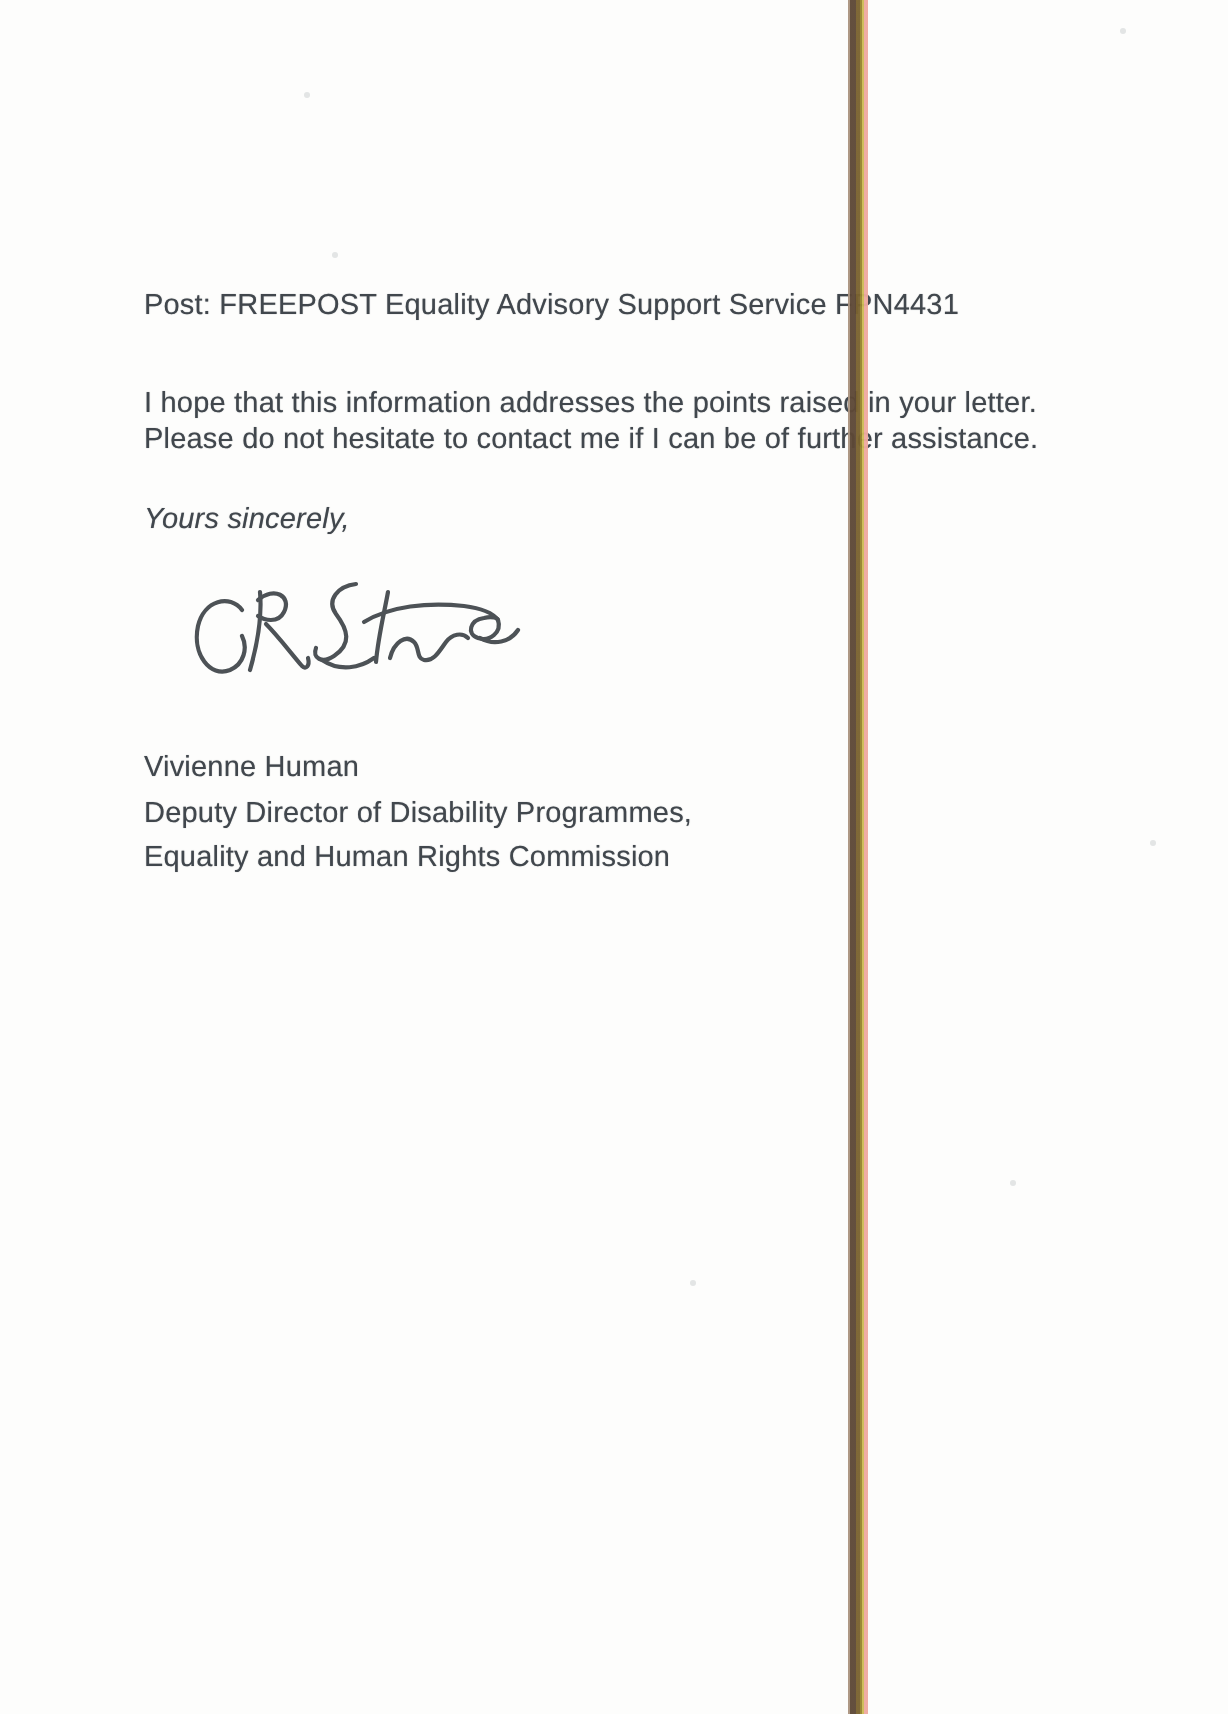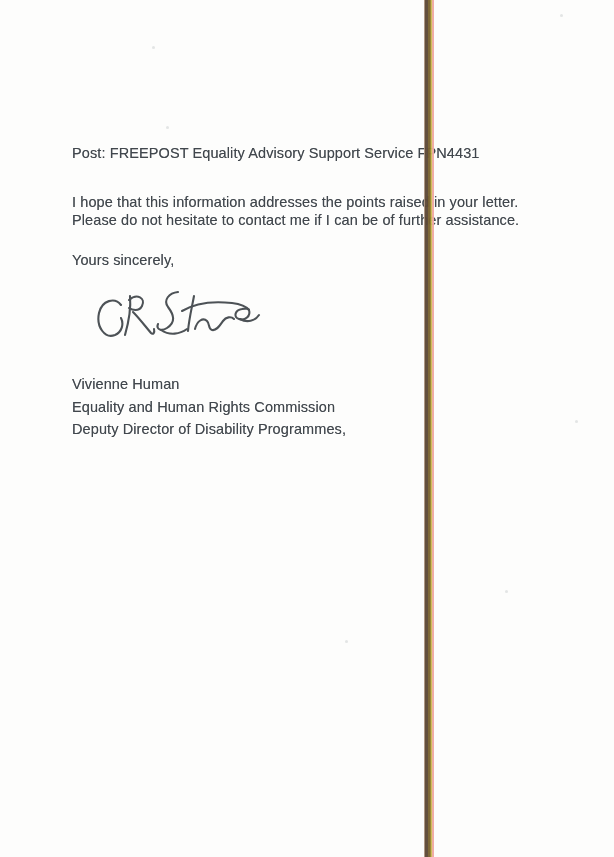--- a/index.html
+++ b/index.html
@@ -20,21 +20,21 @@
     position: absolute;
     left: 72px;
     font-size: 14.5px;
     line-height: 18px;
     letter-spacing: 0.1px;
     white-space: nowrap;
     text-shadow: 0 0 0.5px rgba(65,71,77,0.55);
   }
   .post-line { top: 144px; }
   .body-para { top: 193px; }
-  .closing-line { top: 251px; }
+  .closing-line { top: 251px; font-style: italic; }
   .sig-block { top: 373px; line-height: 22.5px; }
   .sig-block div { white-space: nowrap; }
   .signature-svg {
     position: absolute;
     left: 92px;
     top: 288px;
     width: 170px;
     height: 60px;
   }
   .scan-stripe {
@@ -87,22 +87,22 @@
 
       <path d="M 103,41 C 105,33 111,29 115,33 C 118,36 116,41 120,42 C 125,43 128,37 131,33 C 134,29 139,28 142,31"></path>
 
       <path d="M 157,22 C 159,28 153,33 147,31 C 141,29 143,22 150,21 C 154,20 157,21 157,22"></path>
       <path d="M 148,31 C 155,35 163,33 167,27"></path>
     </g>
   </svg>
 
   <div class="textline sig-block">
     <div>Vivienne Human</div>
+    <div>Deputy Director of Disability Programmes,</div>
     <div>Equality and Human Rights Commission</div>
-    <div>Deputy Director of Disability Programmes,</div>
   </div>
 
   <div class="scan-stripe" style="background: linear-gradient(90deg, rgb(171, 148, 128) 0px, rgb(171, 148, 128) 12%, rgb(93, 72, 54) 12%, rgb(93, 72, 54) 42%, rgb(122, 98, 47) 42%, rgb(122, 98, 47) 58%, rgb(151, 132, 47) 58%, rgb(151, 132, 47) 70%, rgb(205, 187, 85) 70%, rgb(205, 187, 85) 80%, rgb(239, 170, 160) 80%, rgb(239, 170, 160) 100%);"></div>
 
   <div class="speck" style="left:152px; top:46px;"></div>
   <div class="speck" style="left:560px; top:14px;"></div>
   <div class="speck" style="left:166px; top:126px;"></div>
   <div class="speck" style="left:575px; top:420px;"></div>
   <div class="speck" style="left:505px; top:590px;"></div>
   <div class="speck" style="left:345px; top:640px;"></div>

